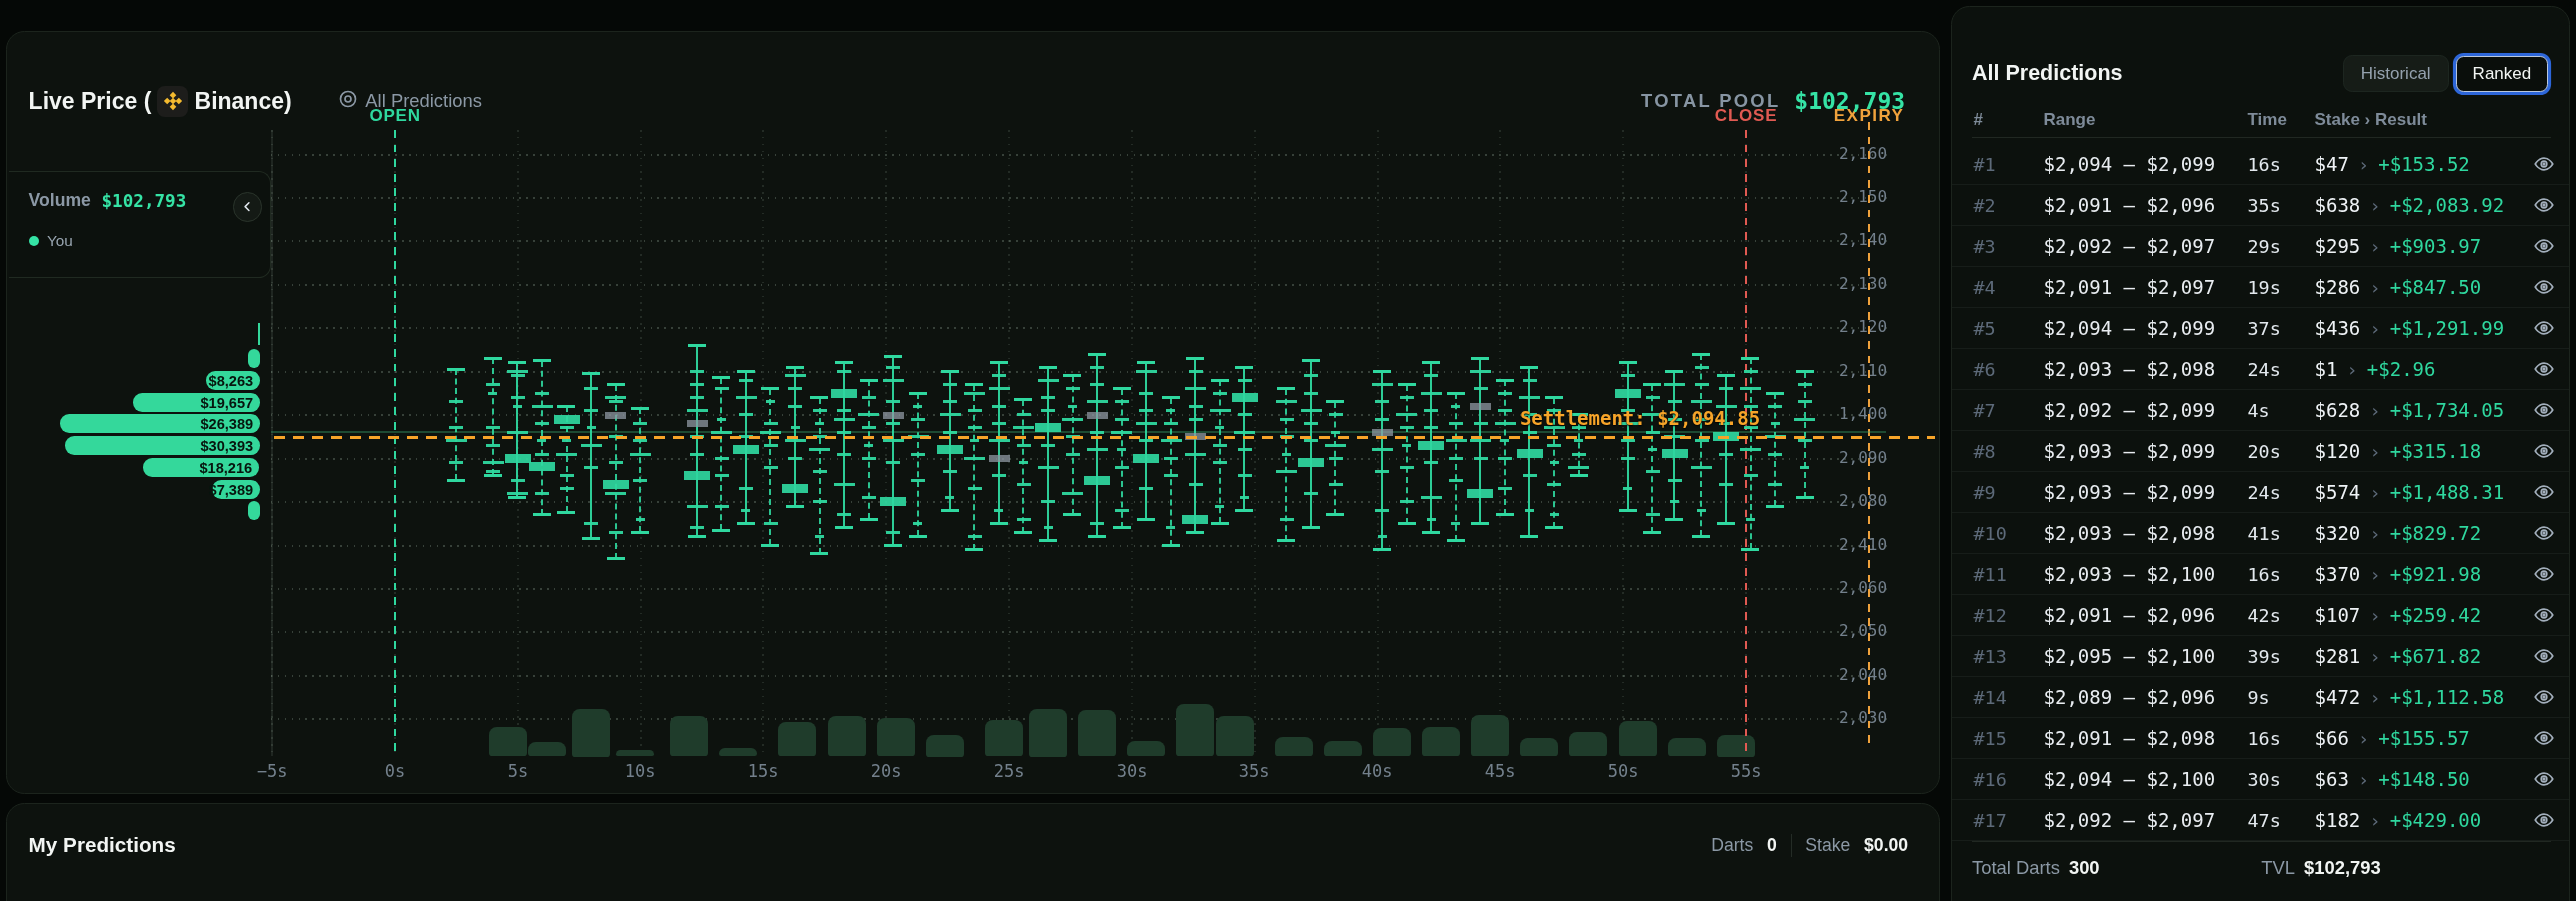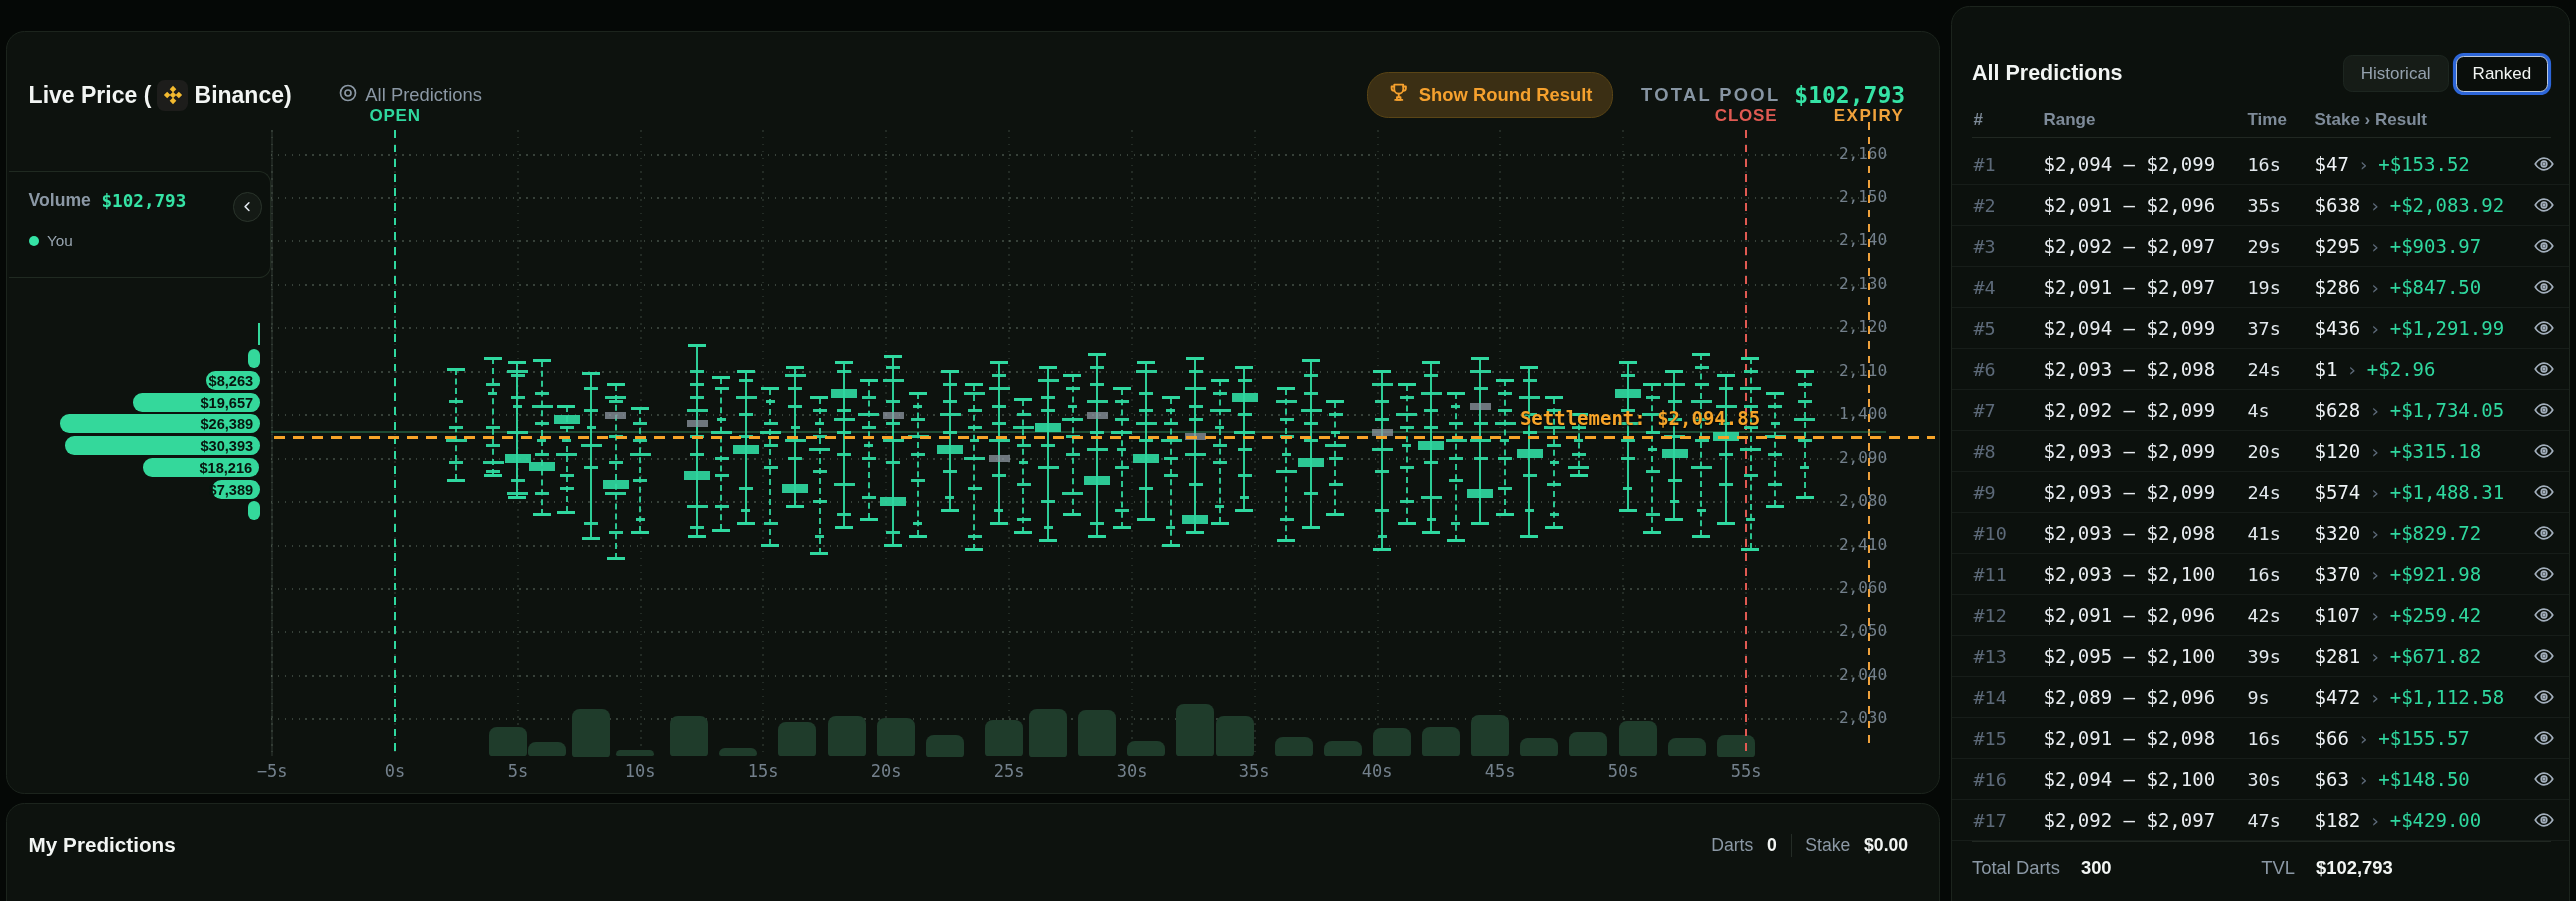--- a/index.html
+++ b/index.html
@@ -1,21 +1,21 @@
 <!DOCTYPE html>
 <html style="font-size:12.3px"><head>
 <meta charset="utf-8">
 <style>
   html,body{margin:0;padding:0;background:#050806;width:2576px;height:901px;overflow:hidden;
     font-family:"Liberation Sans",sans-serif;-webkit-font-smoothing:antialiased;}
   .mono{font-family:"DejaVu Sans Mono",monospace;}
   .panel{position:absolute;background:#0d120e;border:0.8px solid #1c241d;border-radius:18.4px;box-sizing:border-box;}
   
   #main-panel{left:6.1px;top:31px;width:1934px;height:763px;overflow:hidden;}
-  #main-header{position:absolute;left:0;top:40px;width:100%;height:46px;display:flex;align-items:center;
+  #main-header{position:absolute;left:0;top:46px;width:100%;height:46px;display:flex;align-items:center;
     padding:0 34px 0 21.5px;box-sizing:border-box;gap:27.6px;}
   .title{font-size:23px;font-weight:bold;color:#f2f5f3;display:flex;align-items:center;gap:6.1px;white-space:nowrap;}
   .binance-badge{width:31px;height:31px;border-radius:7.7px;background:#1d1d1b;display:inline-flex;align-items:center;justify-content:center;}
   .hdr-eye{display:flex;align-items:center;gap:7.7px;color:#8b98a5;font-size:18.4px;margin-left:18.4px;white-space:nowrap;}
   .spacer{flex:1;}
   #show-round-btn{display:flex;align-items:center;gap:9.2px;background:#3b2f14;border:0.8px solid #5a4516;
     border-radius:21.5px;padding:9.2px 20px;color:#f6a12e;font-size:18.4px;font-weight:bold;cursor:pointer;white-space:nowrap;}
   #pool-group{display:flex;align-items:center;gap:13.8px;white-space:nowrap;}
   #pool-label{color:#8795a3;font-size:18.4px;font-weight:bold;letter-spacing:2.3px;}
   #pool-value{color:#35e3a5;font-size:23px;font-weight:bold;}
@@ -63,21 +63,21 @@
   .p-row{height:41px;border-bottom:0.8px solid rgba(140,160,150,.09);}
   .p-rank{color:#5d6a79;font-size:18.4px;}
   .p-range{color:#e9edf1;font-size:19px;white-space:nowrap;}
   .p-time{color:#e3e9ee;font-size:18.4px;}
   .p-stake{color:#eef2f5;font-size:19px;white-space:nowrap;display:flex;align-items:center;}
   .p-arrow{color:#5d6a79;margin:0 9.2px;font-size:18.4px;}
   .p-result{color:#2fd89f;}
   .eye-btn{background:none;border:none;cursor:pointer;padding:0;display:flex;justify-content:flex-end;}
   #rp-footsep{position:absolute;left:20px;right:18.4px;height:0.8px;background:rgba(140,160,150,.16);}
   .foot-row{position:absolute;left:20px;right:18.4px;display:flex;}
-  .foot-item{width:50%;display:flex;gap:21px;align-items:flex-end;font-size:18.4px;}
+  .foot-item{width:50%;display:flex;gap:9px;align-items:flex-end;font-size:18.4px;}
   .foot-label{color:#8b98a5;}
   .foot-val{color:#f2f5f3;font-weight:bold;}
   .foot-val.green{color:#2fd89f;}
   
   #bottom-panel{left:6.1px;top:803px;width:1934px;height:123px;}
   #bp-inner{position:absolute;left:21.5px;right:31px;top:29px;display:flex;align-items:center;}
   #bp-title{font-size:20.7px;font-weight:bold;color:#f2f5f3;}
   #bp-right{margin-left:auto;display:flex;align-items:center;gap:13.8px;font-size:17.6px;}
   .bp-label{color:#8b98a5;}
   .bp-val{color:#f2f5f3;font-weight:bold;}
@@ -711,33 +711,20 @@
     <div class="hdr-eye">
       <span>
         <svg width="20" height="20" viewBox="0 0 24 24" fill="none" stroke="#8b98a5" stroke-width="2">
           <circle cx="12" cy="12" r="9"></circle>
             <circle cx="12" cy="12" r="3.6"></circle>
         </svg>
       </span>
       <span>All Predictions</span>
     </div>
     <div class="spacer"></div>
-    <button id="show-round-btn">
-      <span>
-        <svg width="21.5" height="21.5" viewBox="0 0 24 24" fill="none" stroke="#f6a12e" stroke-width="2" stroke-linecap="round" stroke-linejoin="round">
-          <path d="M7 3h10v5a5 5 0 0 1-10 0V3z"></path>
-          <path d="M7 5H4v2a3 3 0 0 0 3 3"></path>
-            <path d="M17 5h3v2a3 3 0 0 1-3 3"></path>
-          <path d="M12 13v4"></path>
-            <path d="M8 20h8"></path>
-            <path d="M10 17h4v3h-4z"></path>
-        </svg>
-      </span>
-      <span>Show Round Result</span>
-    </button>
     <div id="pool-group">
       <span id="pool-label">TOTAL POOL</span>
       <span id="pool-value" class="mono">$102,793</span>
     </div>
   </div>
 
   <div id="vol-card">
     <div id="vol-row">
       <span id="vol-label">Volume</span>
       <span id="vol-value" class="mono">$102,793</span>

